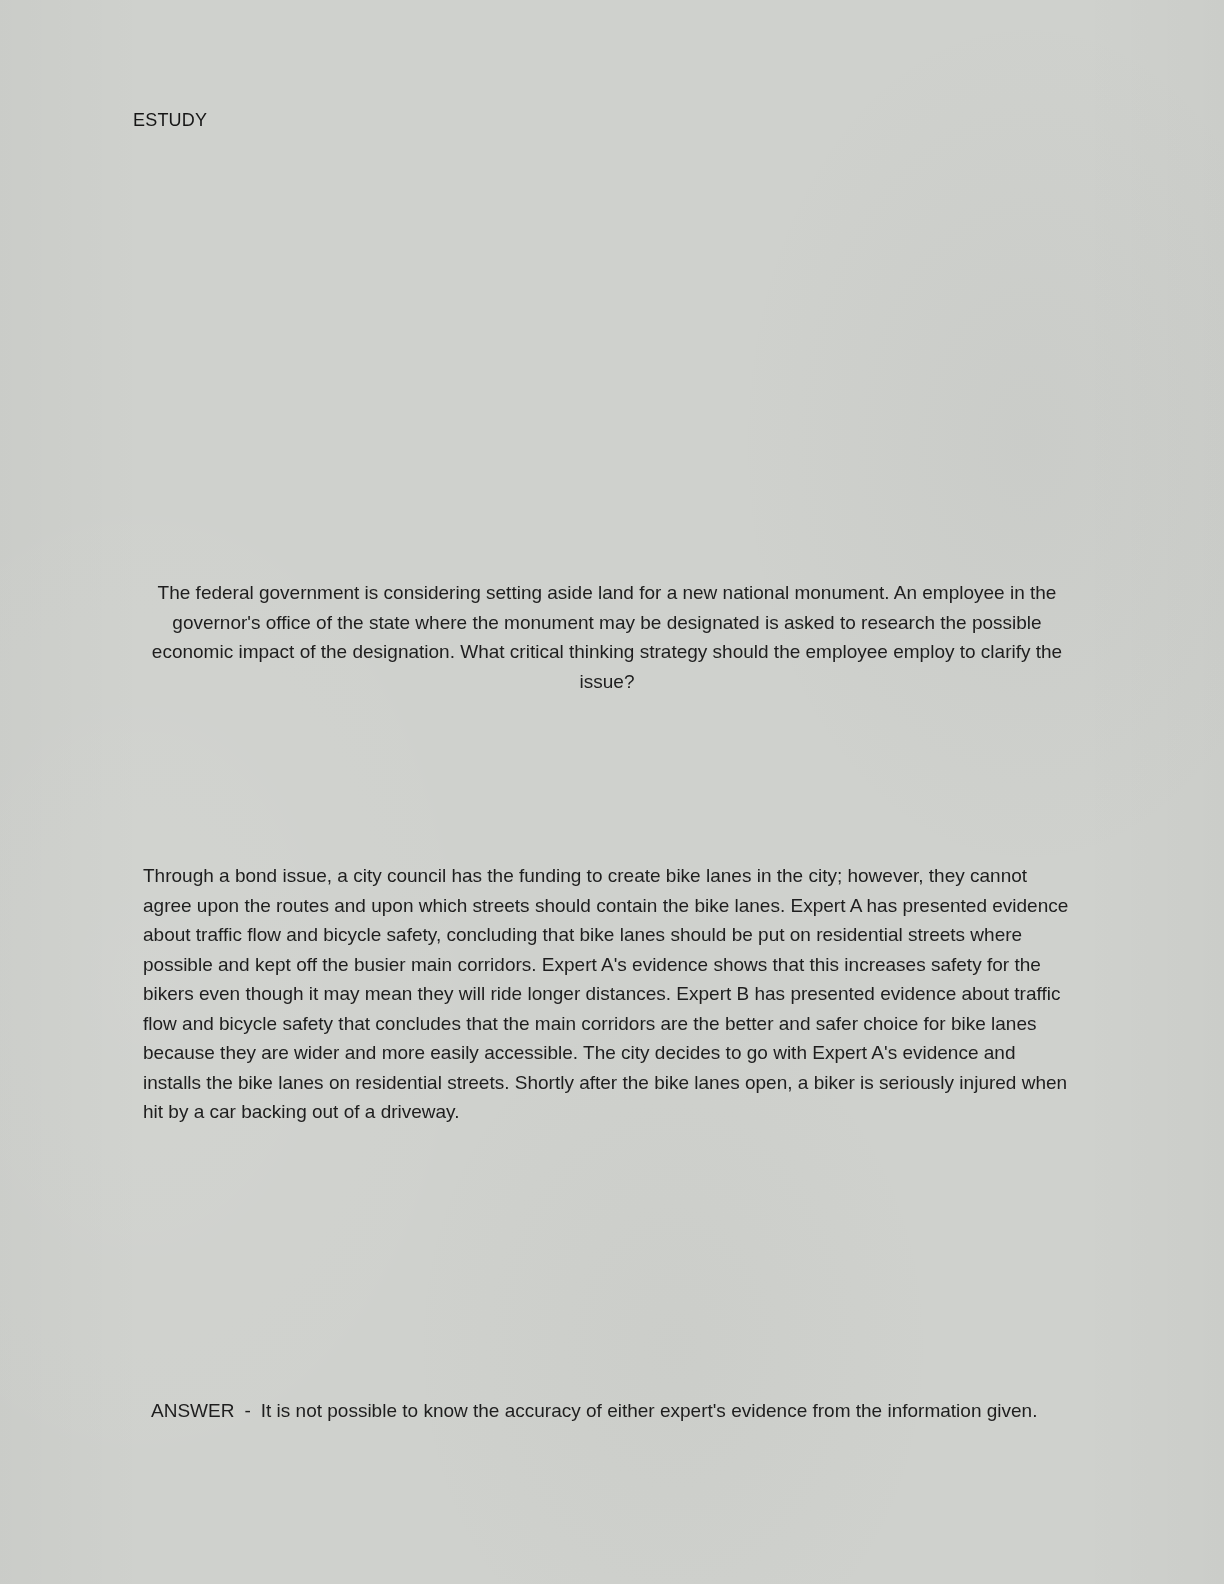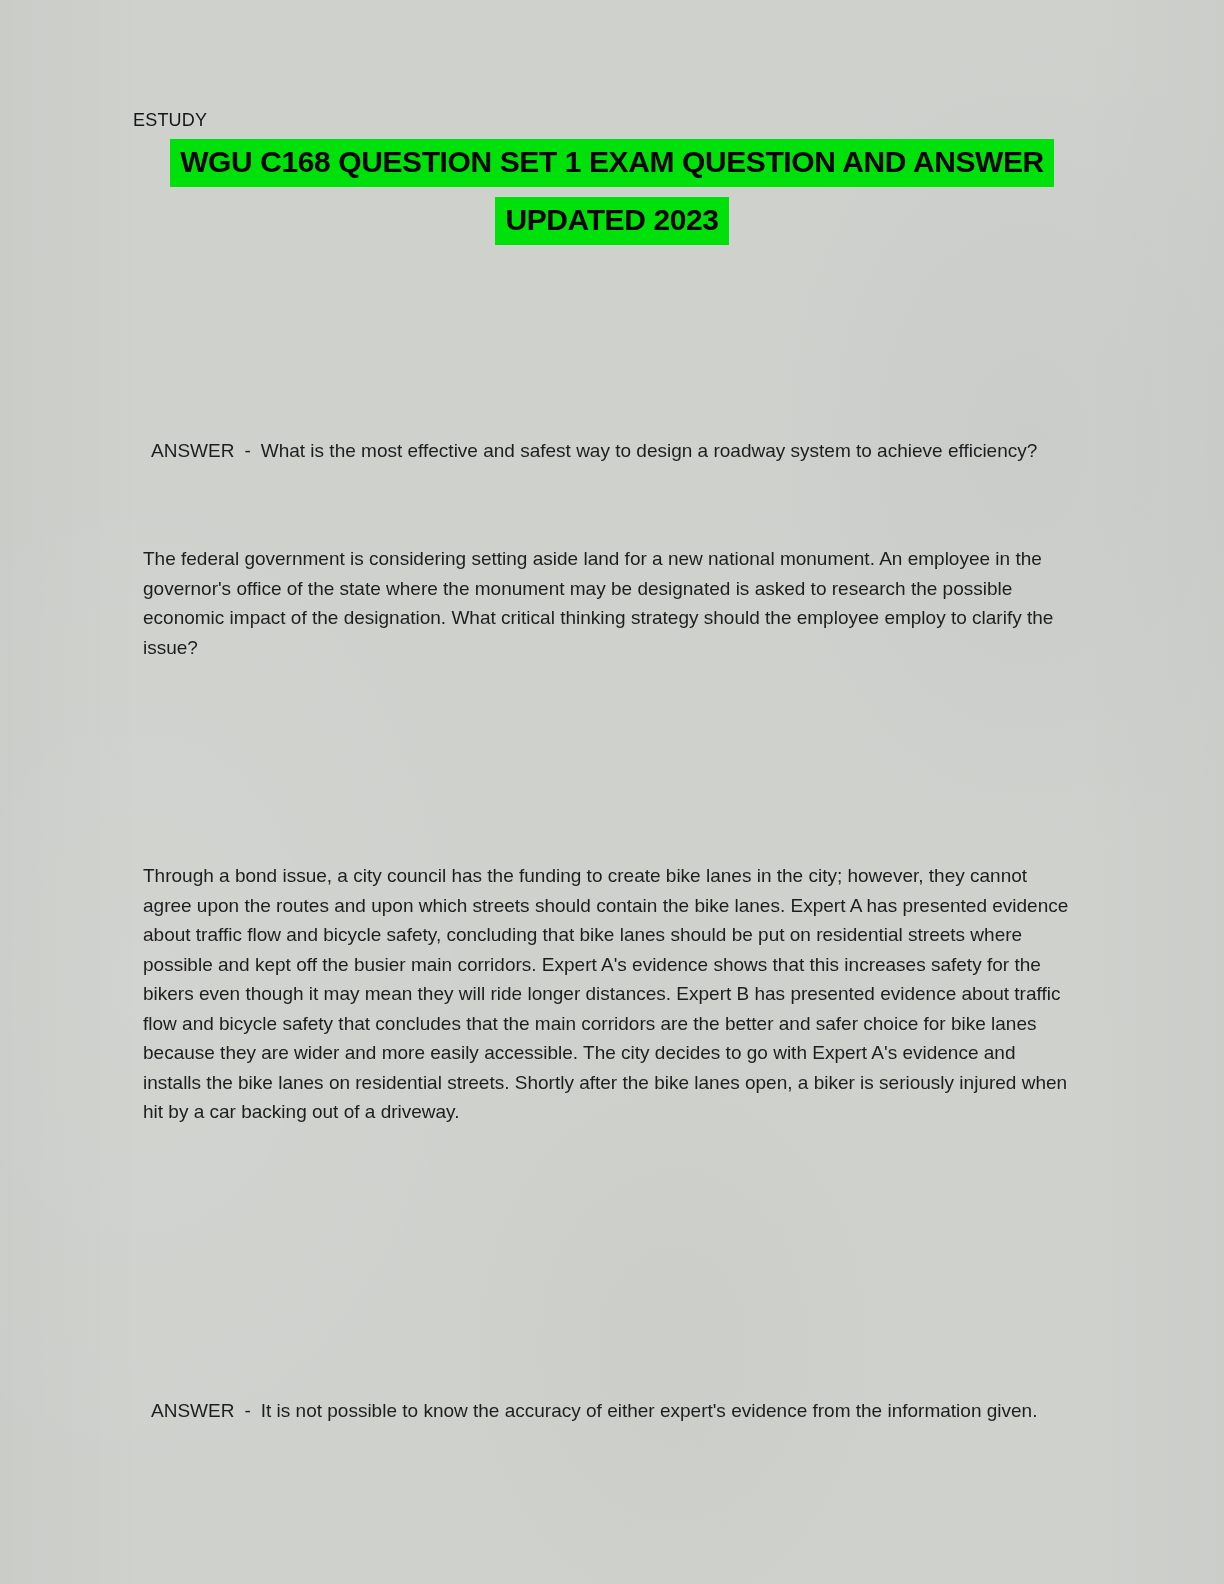--- a/index.html
+++ b/index.html
@@ -68,44 +68,35 @@
   }
   .answer-label {
     display: inline;
   }
   .answer-sep {
     display: inline;
     padding: 0 10px;
   }
   .q1  { top: 331px; }
   .a1  { top: 436px; }
-  .s1  { top: 544px; }
+  .s1  { top: 578px; text-align: center; }
   .a2  { top: 759px; }
   .s2  { top: 861px; }
   .q2  { top: 1217px; }
   .a3  { top: 1396px; }
 </style>
 </head>
 <body>
 
 <div class="page">
 
   <div class="watermark">ESTUDY</div>
 
-  <div class="title-wrap">
-    <div class="title-line">
-      <span class="hl">WGU C168 QUESTION SET 1 EXAM QUESTION AND ANSWER</span>
-    </div>
-    <div class="title-line">
-      <span class="hl">UPDATED 2023</span>
-    </div>
-  </div>
 
 
-  <div class="block answer a1"><span class="answer-label">ANSWER</span><span class="answer-sep">-</span><span>What is the most effective and safest way to design a roadway system to achieve efficiency?</span></div>
 
   <div class="block s1">The federal government is considering setting aside land for a new national monument. An employee in the governor's office of the state where the monument may be designated is asked to research the possible economic impact of the designation. What critical thinking strategy should the employee employ to clarify the issue?</div>
 
 
   <div class="block s2">Through a bond issue, a city council has the funding to create bike lanes in the city; however, they cannot agree upon the routes and upon which streets should contain the bike lanes. Expert A has presented evidence about traffic flow and bicycle safety, concluding that bike lanes should be put on residential streets where possible and kept off the busier main corridors. Expert A's evidence shows that this increases safety for the bikers even though it may mean they will ride longer distances. Expert B has presented evidence about traffic flow and bicycle safety that concludes that the main corridors are the better and safer choice for bike lanes because they are wider and more easily accessible. The city decides to go with Expert A's evidence and installs the bike lanes on residential streets. Shortly after the bike lanes open, a biker is seriously injured when hit by a car backing out of a driveway.</div>
 
 
   <div class="block answer a3"><span class="answer-label">ANSWER</span><span class="answer-sep">-</span><span>It is not possible to know the accuracy of either expert's evidence from the information given.</span></div>
 
 </div>

